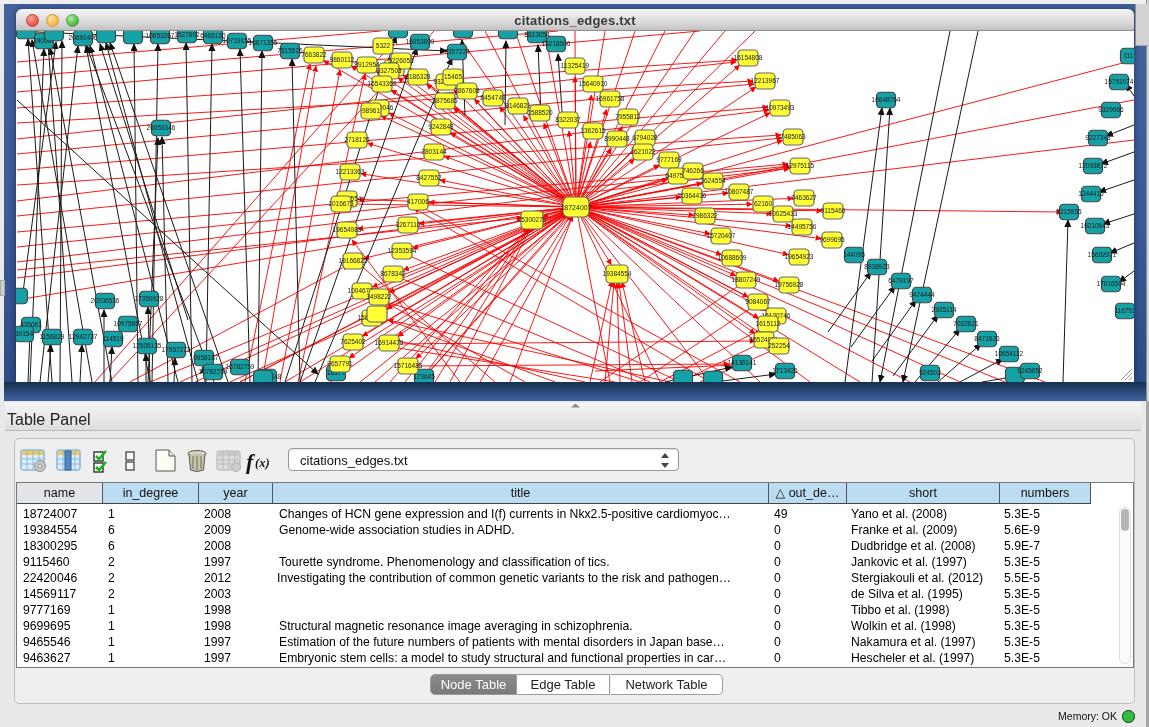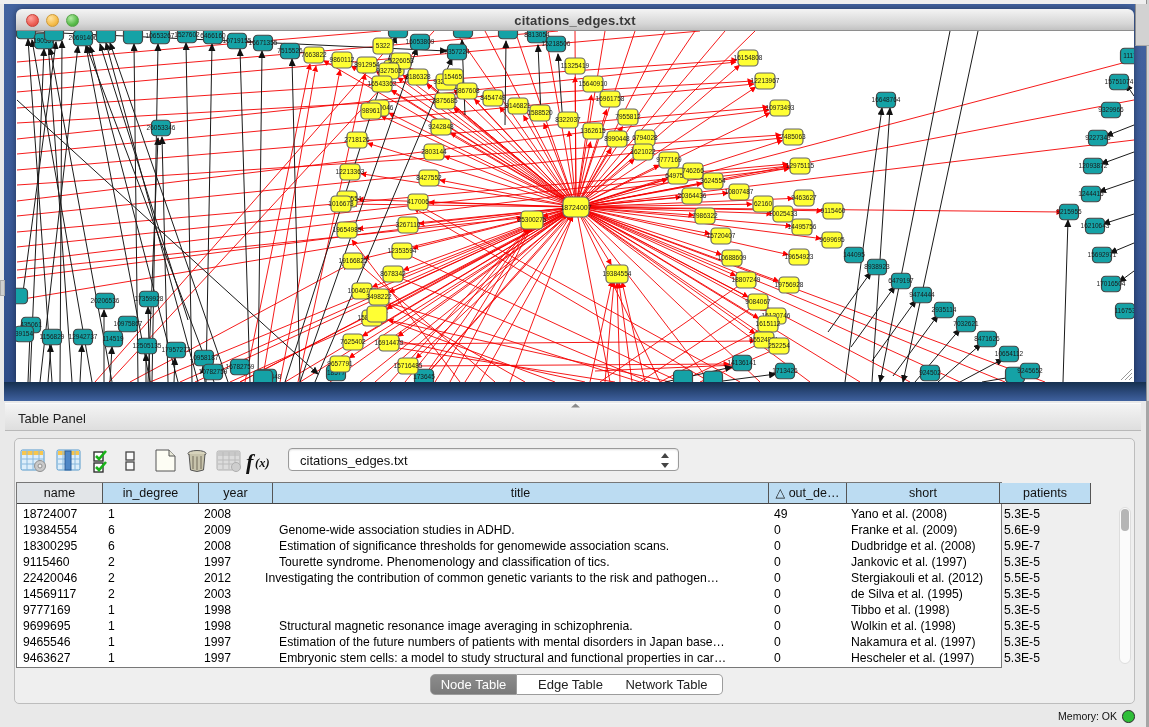--- a/index.html
+++ b/index.html
@@ -16,27 +16,27 @@
 #title{width:100%;text-align:center;font-size:13px;font-weight:bold;color:#3a3a3a;top:4px;letter-spacing:0.2px}
 .tl{width:13px;height:13px;border-radius:50%;top:4.5px}
 #canvas{left:0;top:22px;width:1118px;height:351px;background:#fff;overflow:hidden}
 #botband{left:4px;top:382px;width:1142px;height:19px;
  background:linear-gradient(180deg,#16304f,#2c4a7c 55%,#3f619e)}
 
 #lower{left:0;top:401px;width:1149px;height:326px;background:#e9e9e9}
 #phead{left:5px;top:2px;width:1136px;height:28px;
  background:linear-gradient(180deg,#f4f4f4,#dedede);border-bottom:1px solid #b8b8b8;
  border-top:1px solid #fcfcfc}
-#phead span{position:absolute;left:13px;top:7px;font-size:13px;color:#222}
+#phead span{position:absolute;left:2px;top:7px;font-size:16px;color:#222}
 #panel{left:14px;top:37px;width:1121px;height:266px;background:#efefef;
  border:1px solid #bdbdbd;border-radius:5px}
 #combo{left:288px;top:448px;width:391px;height:23px;background:#fff;border:1px solid #9a9a9a;
  border-radius:4px;box-shadow:inset 0 1px 2px rgba(0,0,0,.12)}
 #combo span{position:absolute;left:11px;top:4px;font-size:13px;color:#111}
-#table{left:16px;top:482px;width:986px;height:186px;background:#fff;border:1px solid #777}
+#table{left:16px;top:482px;width:1118px;height:186px;background:#fff;border:1px solid #777}
 .hc{position:absolute;top:0;height:21px;background:#bcdcf2;border-right:1px solid #555;
  font-size:12.5px;color:#111;text-align:center;line-height:21px;border-bottom:1.5px solid #444}
 .trow{position:absolute;left:0;width:1090px;height:16px;font-size:12.2px;color:#000}
 .trow span{position:absolute;top:0;white-space:nowrap}
 #tabs{left:430px;top:674px;height:21px}
 .tab{position:absolute;top:0;height:21px;border:1px solid #9c9c9c;font-size:13px;
  text-align:center;line-height:20px;color:#222;background:#fff}
 #vsb{left:1119px;top:507px;width:12px;height:157px;background:#fbfbfb;border:1px solid #ddd;border-radius:6px}
 #vsb .th{position:absolute;left:1px;top:1px;width:8px;height:22px;border-radius:5px;background:#b5b5b5}
 #memory{right:32px;top:710px;font-size:10.5px;color:#111}
@@ -660,62 +660,62 @@
       <path d="M5 16 L1 11 H9 Z" fill="#444"></path>
     </svg>
 </div>
 <div id="table" class="abs">
   <div class="hc" style="left:0;width:86px;background:#e2e5e8">name</div>
   <div class="hc" style="left:86px;width:96px">in_degree</div>
   <div class="hc" style="left:182px;width:74px">year</div>
   <div class="hc" style="left:256px;width:496px">title</div>
   <div class="hc" style="left:752px;width:78px">△ out_de…</div>
   <div class="hc" style="left:830px;width:153px">short</div>
-  <div class="hc" style="left:983px;width:91px">patients</div>
+  <div class="hc" style="left:983px;width:91px">numbers</div>
 </div>
 <div class="trow" style="top:507.0px">
 <span style="left:23px">18724007</span>
     <span style="left:108px">1</span>
 <span style="left:204px">2008</span>
+    <span style="left:279px">Changes of HCN gene expression and I(f) currents in Nkx2.5‑positive cardiomyoc…</span>
 <span style="left:774px">49</span>
     <span style="left:851px">Yano et al. (2008)</span>
 <span style="left:1004px">5.3E‑5</span>
   </div>
 <div class="trow" style="top:523.0px">
 <span style="left:23px">19384554</span>
     <span style="left:108px">6</span>
 <span style="left:204px">2009</span>
     <span style="left:279px">Genome‑wide association studies in ADHD.</span>
 <span style="left:774px">0</span>
     <span style="left:851px">Franke et al. (2009)</span>
 <span style="left:1004px">5.6E‑9</span>
   </div>
 <div class="trow" style="top:539.0px">
 <span style="left:23px">18300295</span>
     <span style="left:108px">6</span>
 <span style="left:204px">2008</span>
-    <span style="left:279px">Estimation of significance thresholds for genomewide association scans.</span>
 <span style="left:774px">0</span>
     <span style="left:851px">Dudbridge et al. (2008)</span>
 <span style="left:1004px">5.9E‑7</span>
   </div>
 <div class="trow" style="top:555.0px">
 <span style="left:23px">9115460</span>
     <span style="left:108px">2</span>
 <span style="left:204px">1997</span>
     <span style="left:279px">Tourette syndrome. Phenomenology and classification of tics.</span>
 <span style="left:774px">0</span>
     <span style="left:851px">Jankovic et al. (1997)</span>
 <span style="left:1004px">5.3E‑5</span>
   </div>
 <div class="trow" style="top:571.0px">
 <span style="left:23px">22420046</span>
     <span style="left:108px">2</span>
 <span style="left:204px">2012</span>
-    <span style="left:265px">Investigating the contribution of common genetic variants to the risk and pathogen…</span>
+    <span style="left:277px">Investigating the contribution of common genetic variants to the risk and pathogen…</span>
 <span style="left:774px">0</span>
     <span style="left:851px">Stergiakouli et al. (2012)</span>
 <span style="left:1004px">5.5E‑5</span>
   </div>
 <div class="trow" style="top:587.0px">
 <span style="left:23px">14569117</span>
     <span style="left:108px">2</span>
 <span style="left:204px">2003</span>
 <span style="left:774px">0</span>
     <span style="left:851px">de Silva et al. (1995)</span>
@@ -754,21 +754,21 @@
     <span style="left:279px">Embryonic stem cells: a model to study structural and functional properties in car…</span>
 <span style="left:774px">0</span>
     <span style="left:851px">Hescheler et al. (1997)</span>
 <span style="left:1004px">5.3E‑5</span>
   </div>
 <div id="vsb" class="abs">
     <div class="th"></div>
   </div>
 <div id="tabs" class="abs">
   <div class="tab" style="left:0;width:87px;background:linear-gradient(180deg,#8c8c8c,#7a7a7a);color:#fff;border-radius:5px 0 0 5px">Node Table</div>
-  <div class="tab" style="left:87px;width:108px;border-left:none">Edge Table</div>
+  <div class="tab" style="left:87px;width:93px;border-left:none">Edge Table</div>
   <div class="tab" style="left:181px;width:112px;border-left:none;border-radius:0 5px 5px 0">Network Table</div>
 </div>
 <div id="memory" class="abs">Memory: OK</div>
 <div id="greendot" class="abs"></div>
 <div id="rstrip" class="abs"></div>
 <div id="rstrip2" class="abs"></div>
 <div class="abs" style="left:0;top:280px;width:5px;height:16px;background:#cfcfcf;border:1px solid #aaa"></div>
 <div class="abs" style="left:1135px;top:4px;width:14px;height:42px;background:#d2d2d2;border-left:1px solid #8f8f8f;border-bottom:1px solid #aaa"></div>
 <svg class="abs" style="left:570px;top:403px" width="11" height="5" viewBox="0 0 11 5">
     <path d="M5.5 0.5 L10 4.5 H1 Z" fill="#8a8a8a"></path>

